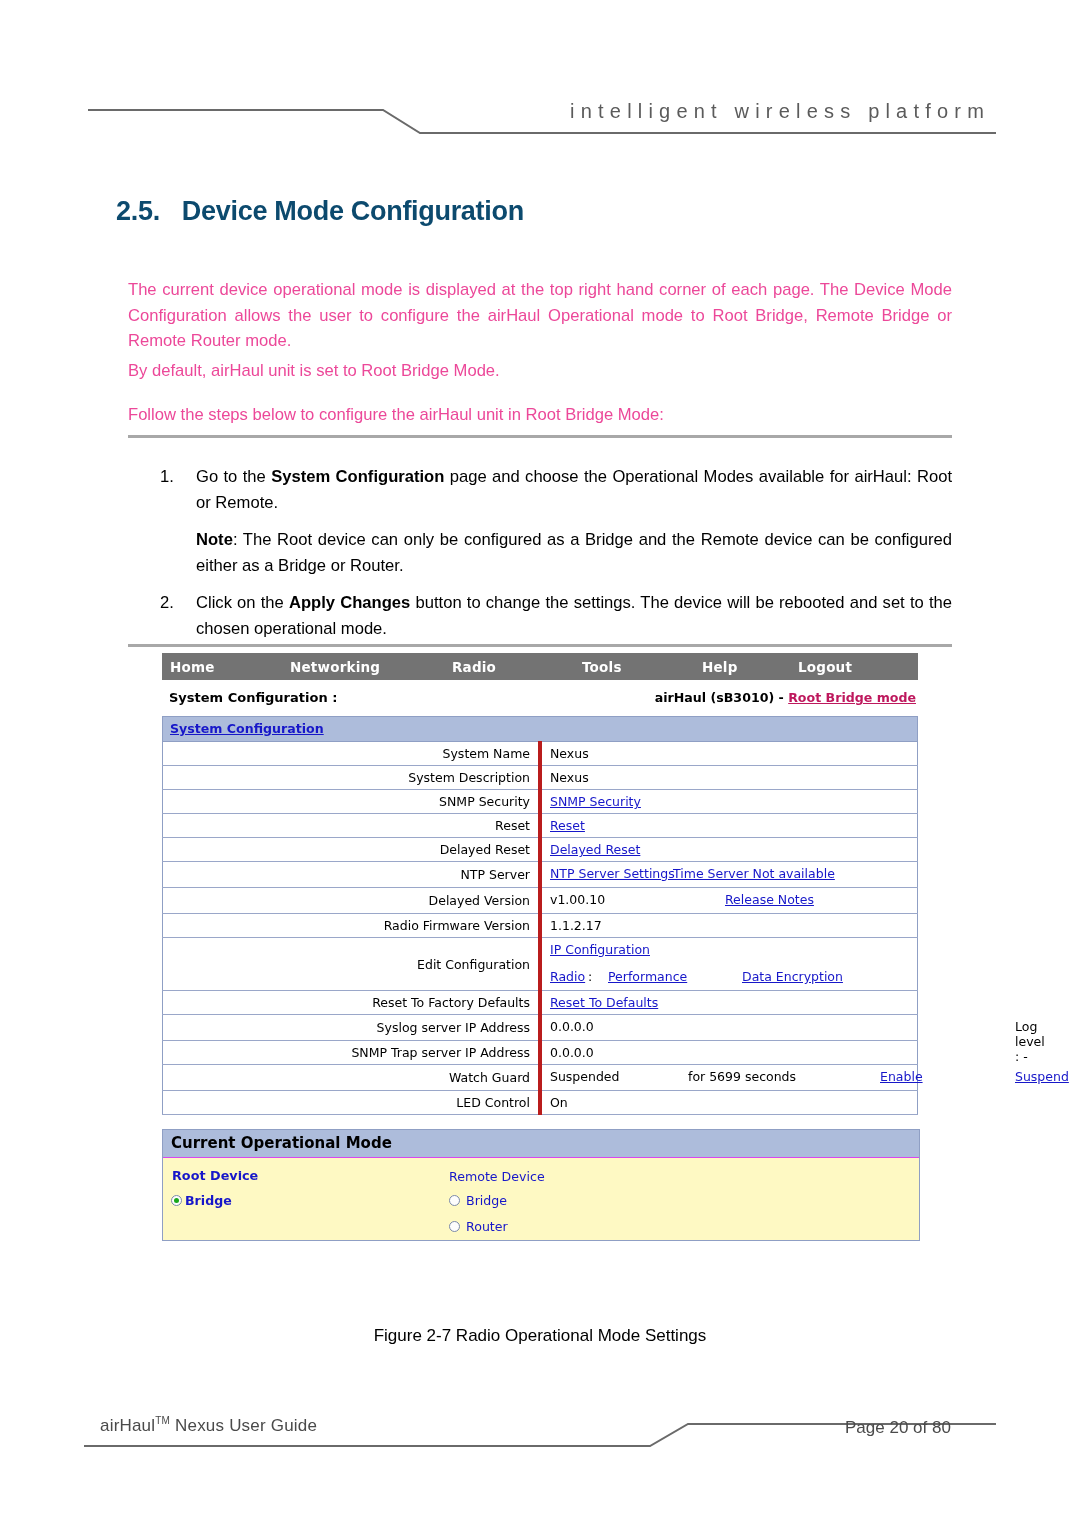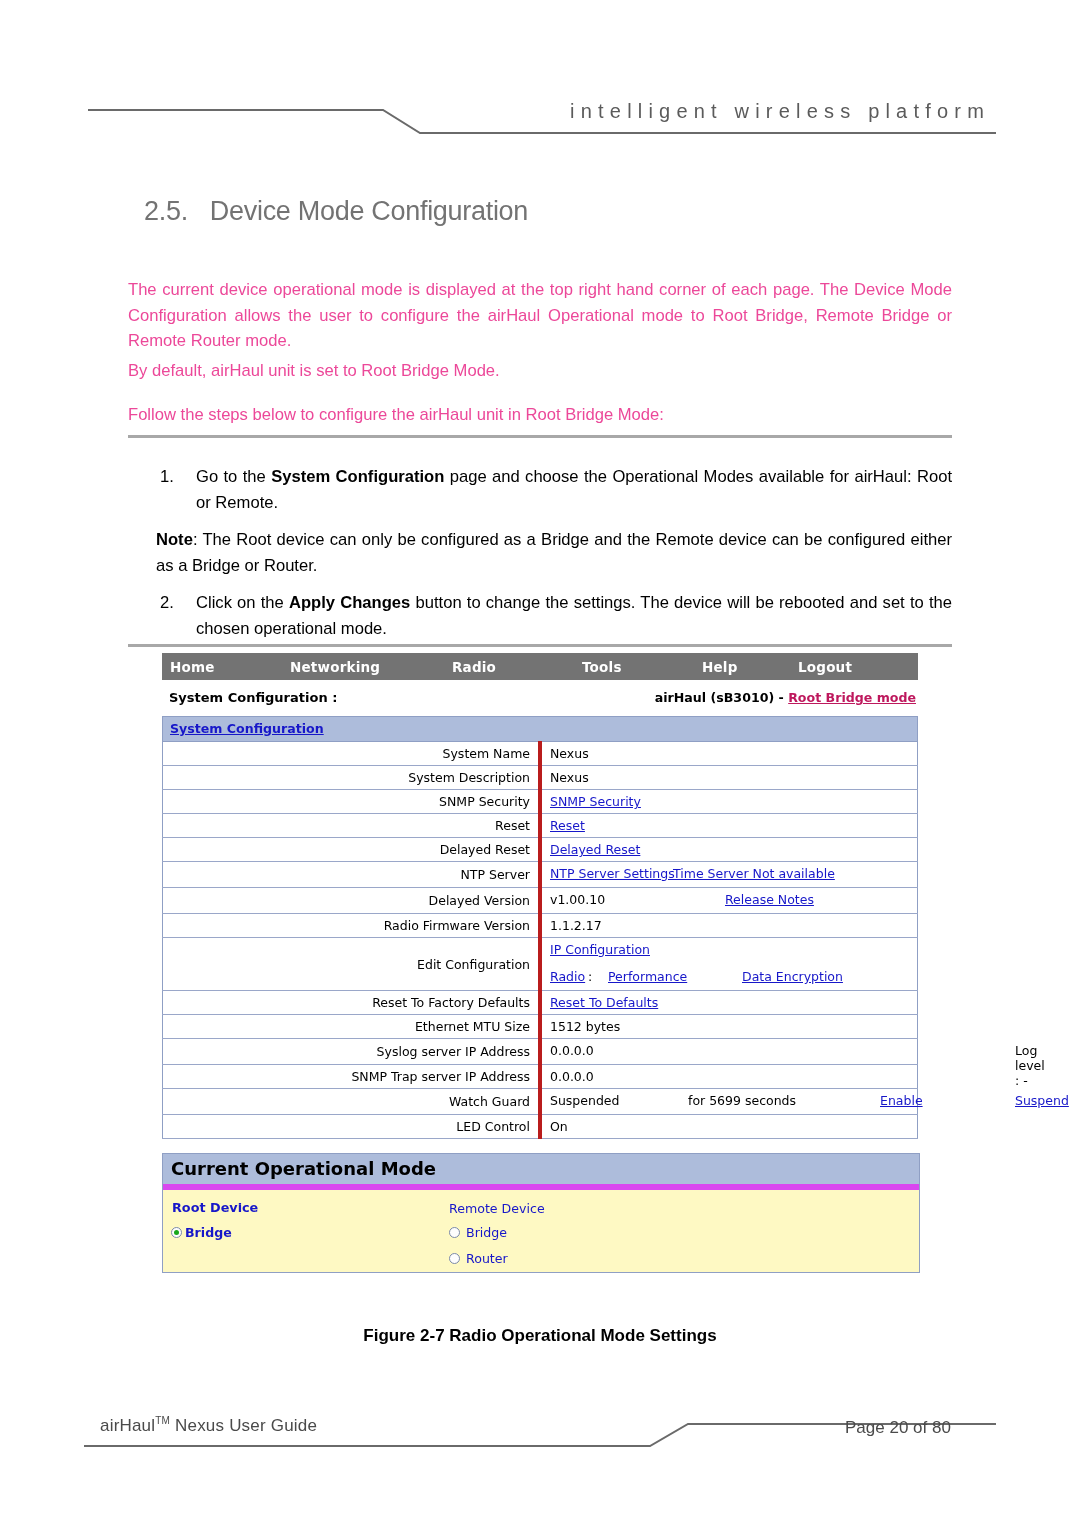--- a/index.html
+++ b/index.html
@@ -33,26 +33,26 @@
     font-size: 20px;
     letter-spacing: 6.2px;
     color: #5b5b5b;
     font-family: "Liberation Sans", sans-serif;
     white-space: nowrap;
   }
 
   
   .section-title {
     position: absolute;
-    left: 144px;
+    left: 116px;
     top: 196px;
     font-size: 27px;
-    font-weight: normal;
+    font-weight: bold;
     letter-spacing: -0.3px;
-    color: #737373;
+    color: #0c4a6e;
     white-space: nowrap;
   }
   .section-title .num { margin-right: 22px; }
 
   
   .body-block {
     position: absolute;
     left: 128px;
     width: 824px;
     font-size: 16.6px;
@@ -90,21 +90,21 @@
     width: 26px;
     text-align: left;
   }
   .li-text {
     display: block;
     margin-left: 68px;
   }
   .item1 { top: 464px; }
   .note  { top: 527px; }
   .item2 { top: 590px; }
-  .note .li-text { margin-left: 28px; }
+  .note .li-text { margin-left: 68px; }
 
   
   .ui-shot {
     position: absolute;
     left: 162px;
     top: 653px;
     width: 756px;
     background: #ffffff;
     font-family: "DejaVu Sans", sans-serif;
   }
@@ -203,23 +203,23 @@
   .editcfg .line2 .c { position: absolute; left: 192px; }
 
   
   .opmode {
     margin-top: 14px;
     width: 756px;
     border: 1px solid #8f9fc4;
   }
   .opmode-head {
     background: #adbcdb;
-    border-bottom: 6px solid #d946ef;
+    border-bottom: 1px solid #d946ef;
     padding: 4px 8px 5px 8px;
-    font-size: 18px;
+    font-size: 15px;
     font-weight: bold;
     color: #000;
   }
   .opmode-body {
     position: relative;
     height: 82px;
     background: #fef9c3;
   }
   .opmode-body .root-title {
     position: absolute;
@@ -266,21 +266,21 @@
     background: #18a81a;
   }
 
   
   .fig-caption {
     position: absolute;
     left: 0; top: 1326px;
     width: 1080px;
     text-align: center;
     font-size: 17px;
-    font-weight: bold;
+    font-weight: normal;
     color: #000;
   }
 
   
   .footer-svg { position: absolute; left: 0; top: 1398px; }
   .footer-left {
     position: absolute;
     left: 100px; top: 1415px;
     font-size: 17px;
     color: #4a4a4a;
@@ -415,24 +415,20 @@
           <span class="lnk c">Data Encryption</span>
         </div>
       </td>
     </tr>
 
     <tr>
       <td class="lbl">Reset To Factory Defaults</td>
       <td class="val"><span class="lnk">Reset To Defaults</span></td>
     </tr>
 
-    <tr>
-      <td class="lbl">Ethernet MTU Size</td>
-      <td class="val">1512 bytes</td>
-    </tr>
 
     <tr>
       <td class="lbl">Syslog server IP Address</td>
       <td class="val">
         <div class="valrow">
           <span>0.0.0.0</span>
           <span class="s4">Log level : -</span>
         </div>
       </td>
     </tr>

